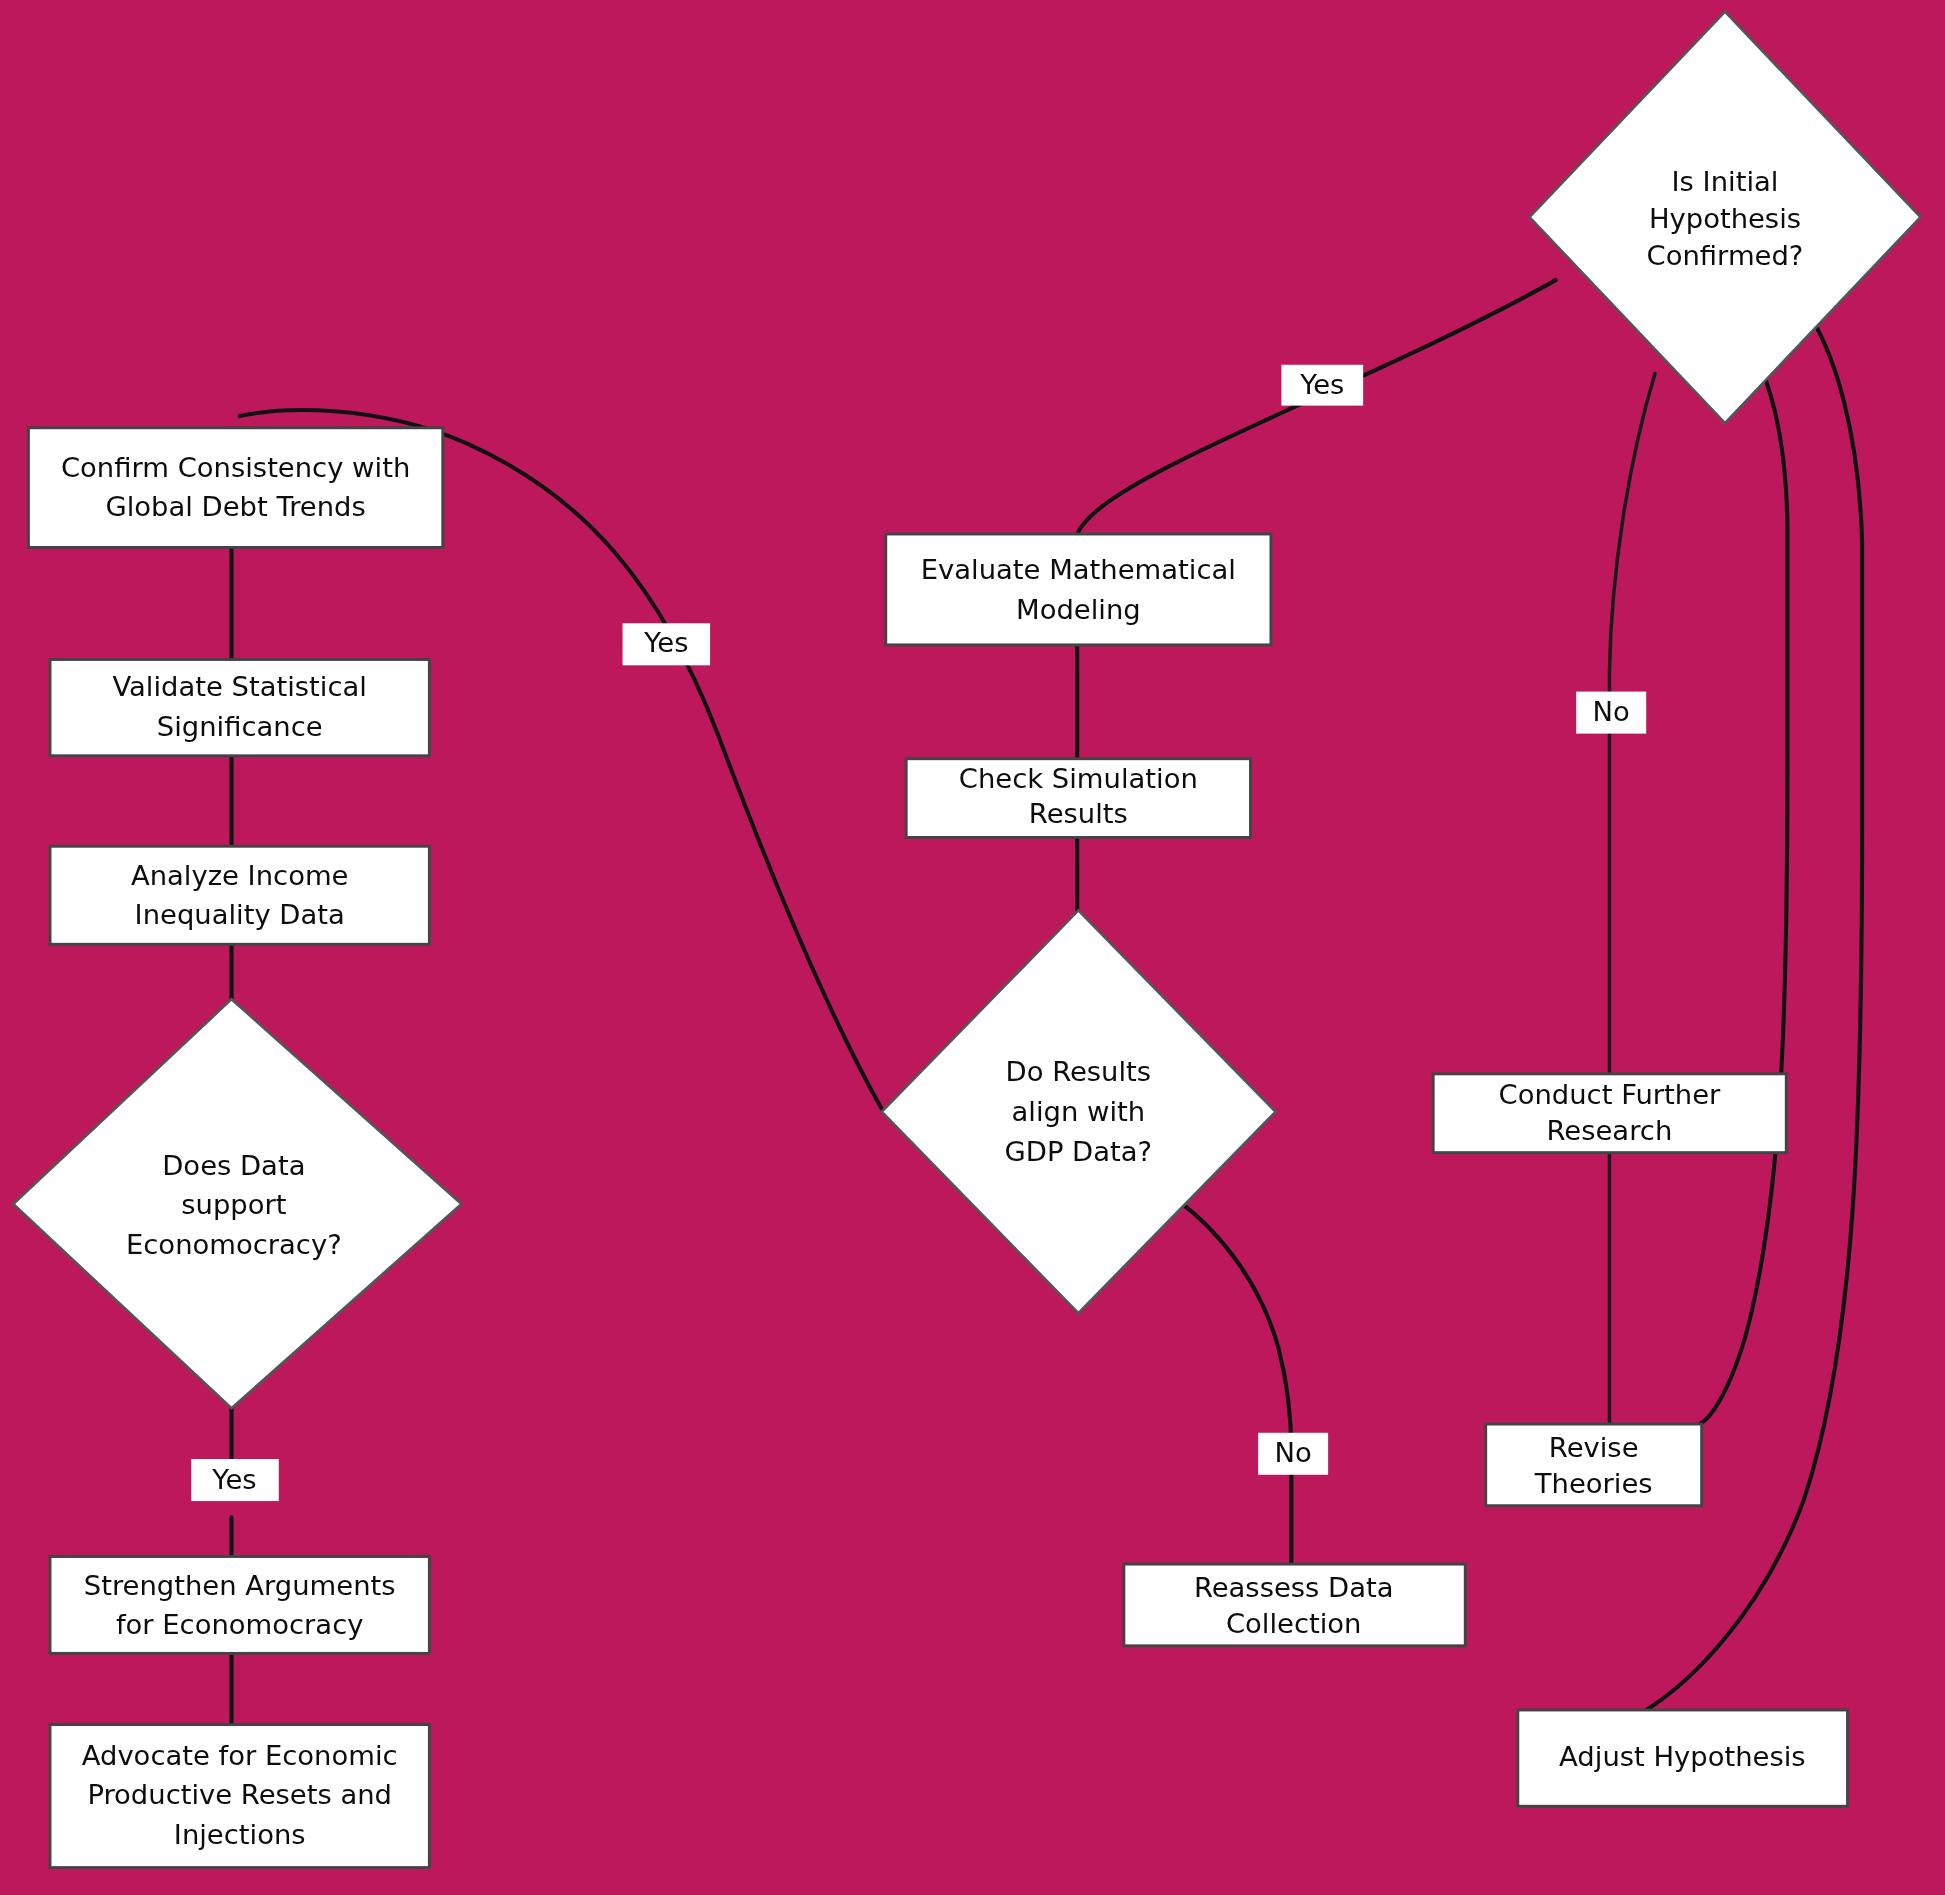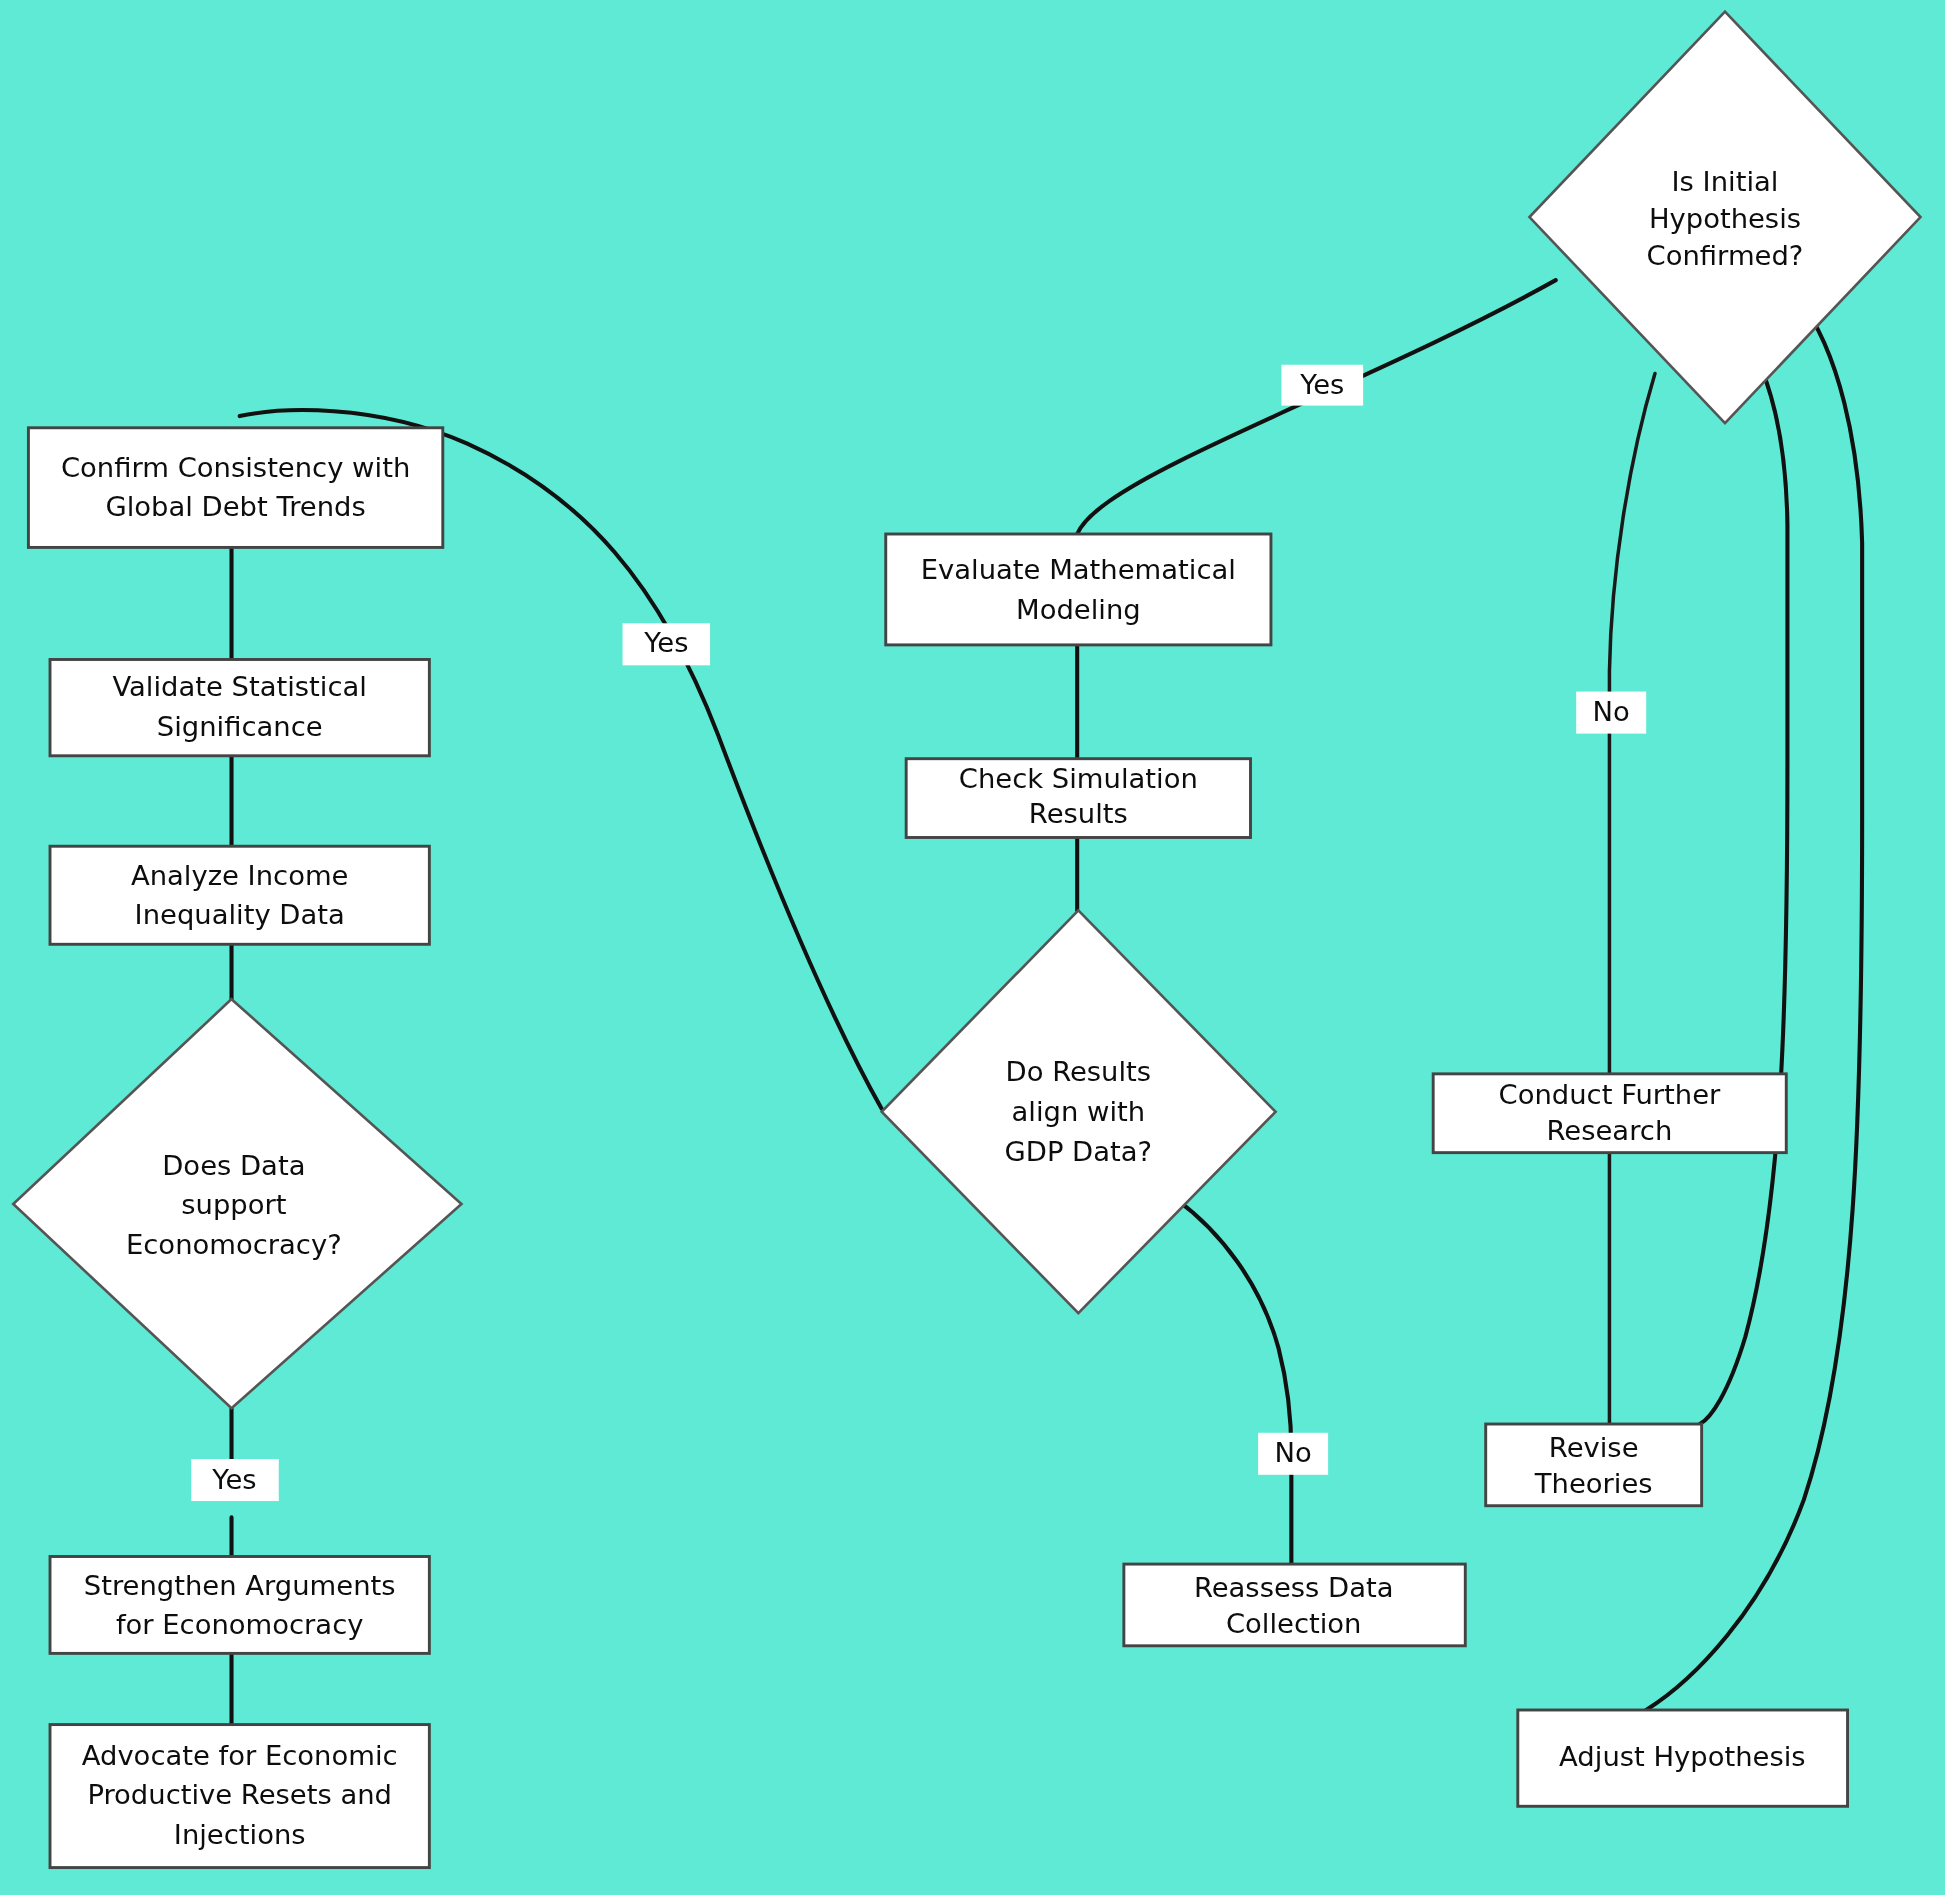--- a/index.html
+++ b/index.html
@@ -4,21 +4,21 @@
 <style>
   html, body {
     margin: 0;
     padding: 0;
     background: #ffffff;
   }
   #flow-root {
     position: relative;
     width: 1946px;
     height: 1895px;
-    background: #5eead4;
+    background: #be185d;
     font-family: "DejaVu Sans", sans-serif;
     overflow: hidden;
   }
   svg#flow-canvas {
     position: absolute;
     top: 0;
     left: 0;
     width: 1946px;
     height: 1895px;
     display: block;

